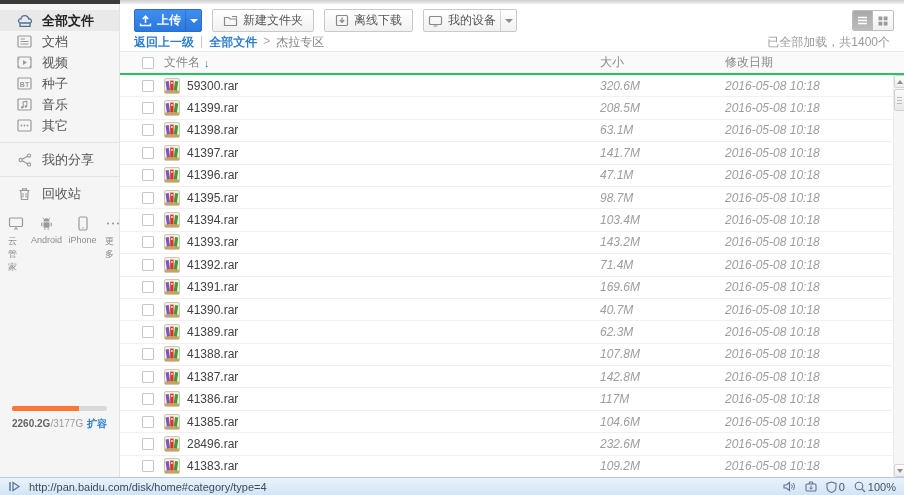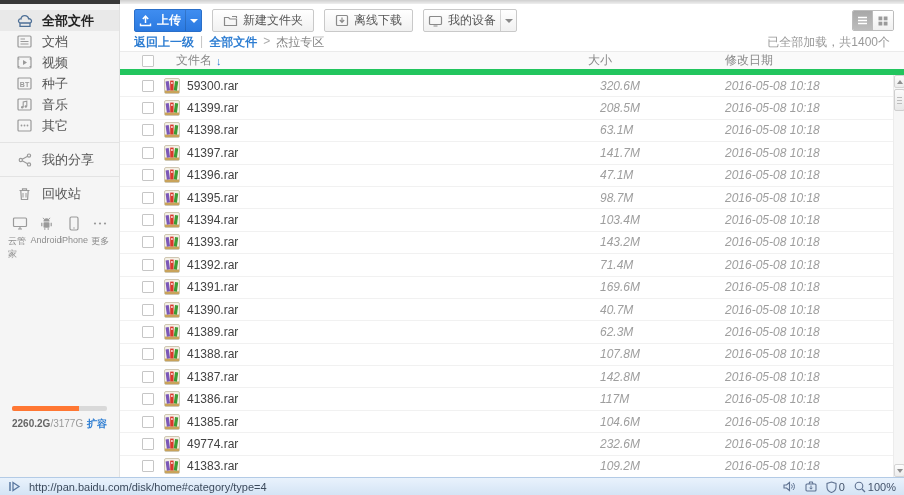--- a/index.html
+++ b/index.html
@@ -13,21 +13,21 @@
   .top-strip .light { flex:1; background:linear-gradient(#cfcfcf,#efefef); }
 
   .mid { flex:1; display:flex; min-height:0; }
 
   
   .sidebar { width:120px; background:#f5f5f5; border-right:1px solid #e2e2e2; display:flex; flex-direction:column; padding-top:6px; }
   .side-item { height:21px; display:flex; align-items:center; padding-left:16px; cursor:pointer; color:#555; font-size:13px; }
   .side-item .sicon { width:17px; height:17px; margin-right:9px; display:flex; align-items:center; justify-content:center; flex:0 0 auto; }
   .side-item.selected { background:#e9e9e9; font-weight:bold; color:#222; }
   .side-sep { height:1px; background:#e3e3e3; margin:6px 0; }
-  .devices { display:flex; padding:10px 6px 0 8px; }
+  .devices { display:flex; padding:10px 6px 0 8px;gap:8px; }
   .device { width:27px; margin-right:1px; display:flex; flex-direction:column; align-items:center; color:#8d8d8d; font-size:9px; cursor:pointer; }
   .device .dicon { height:18px; display:flex; align-items:center; justify-content:center; margin-bottom:3px; }
   .storage { margin-top:auto; padding:0 12px 46px 12px; }
   .storage-bar { height:5px; background:#d9d9d9; border-radius:2px; overflow:hidden; margin-bottom:6px; }
   .storage-fill { height:100%; background:#ff7733; }
   .storage-line { display:flex; align-items:baseline; font-size:10px; }
   .storage-text { color:#666; font-weight:bold; letter-spacing:0; }
   .storage-total { color:#9a9a9a; font-weight:normal; }
   .expand-link { margin-left:auto; color:#2d7dd2; cursor:pointer; font-weight:bold; }
 
@@ -46,21 +46,21 @@
   .view-seg { width:20px; height:19px; display:flex; align-items:center; justify-content:center; cursor:pointer; background:linear-gradient(#fff,#f0f0f0); }
   .view-seg.active { background:linear-gradient(#a8a8a8,#bdbdbd); border-right:1px solid #bcbcbc; }
 
   .crumb-row { height:17px; display:flex; align-items:flex-start; padding:0 14px; flex:0 0 auto; font-size:12px; }
   .crumb-link { color:#2d7dd2; cursor:pointer; font-weight:bold; }
   .crumb-sep { color:#c4c4c4; margin:0 6px; }
   .crumb-gt { color:#aaa; margin:0 6px; }
   .crumb-current { color:#888; }
   .load-status { margin-left:auto; color:#999; }
 
-  .thead { height:24px; display:flex; align-items:center; background:#fafafa; border-top:1px solid #ebebeb; border-bottom:6px solid #22c55e; color:#888; flex:0 0 auto; padding-right:11px;gap:12px; }
+  .thead { height:24px; display:flex; align-items:center; background:#fafafa; border-top:1px solid #ebebeb; border-bottom:2px solid #22c55e; color:#888; flex:0 0 auto; padding-right:11px; }
   .cb { width:12px; height:12px; border:1px solid #c6c6c6; border-radius:1px; background:#fff; display:inline-block; flex:0 0 auto; cursor:pointer; }
   .col-check { width:34px; display:flex; justify-content:flex-end; }
   .thead .col-check { padding-right:0; }
   .col-name { flex:1; display:flex; align-items:center; padding-left:10px; min-width:0; }
   .col-size { width:125px; flex:0 0 auto; }
   .col-date { width:168px; flex:0 0 auto; }
   .sort-arrow { color:#2d7dd2; margin-left:4px; font-size:11px; }
 
   .tbody { flex:1; position:relative; overflow:hidden; }
   .rows { position:absolute; top:0; left:0; right:11px; bottom:0; }
@@ -627,21 +627,21 @@
     <span class="ficon">
       <svg width="16" height="16" viewBox="0 0 16 16">
                   <rect x="0.5" y="0.5" width="15" height="15" rx="1.5" fill="#f4efe4" stroke="#cfc7b2"></rect>
                   <path d="M1 12.5 L15 12.5 L15 15 L1 15 Z" fill="#c9a35a"></path>
                   <rect x="2.2" y="3.2" width="3.2" height="9.3" fill="#7b58b8" transform="rotate(-8 3.8 7.8)"></rect>
                   <rect x="6.2" y="2.6" width="3.4" height="9.9" fill="#d8382c"></rect>
                   <rect x="10.4" y="3.2" width="3.2" height="9.3" fill="#3e9c35" transform="rotate(8 12 7.8)"></rect>
                   <rect x="7" y="4.2" width="1.8" height="1.6" fill="#fff" opacity="0.85"></rect>
                 </svg>
     </span>
-    <span class="fname">49774.rar</span>
+    <span class="fname">28496.rar</span>
     <span class="fsize">232.6M</span>
     <span class="fdate">2016-05-08 10:18</span>
   </div>
             <div class="row">
     <span class="col-check">
                 <span class="cb"></span>
               </span>
     <span class="ficon">
       <svg width="16" height="16" viewBox="0 0 16 16">
                   <rect x="0.5" y="0.5" width="15" height="15" rx="1.5" fill="#f4efe4" stroke="#cfc7b2"></rect>

